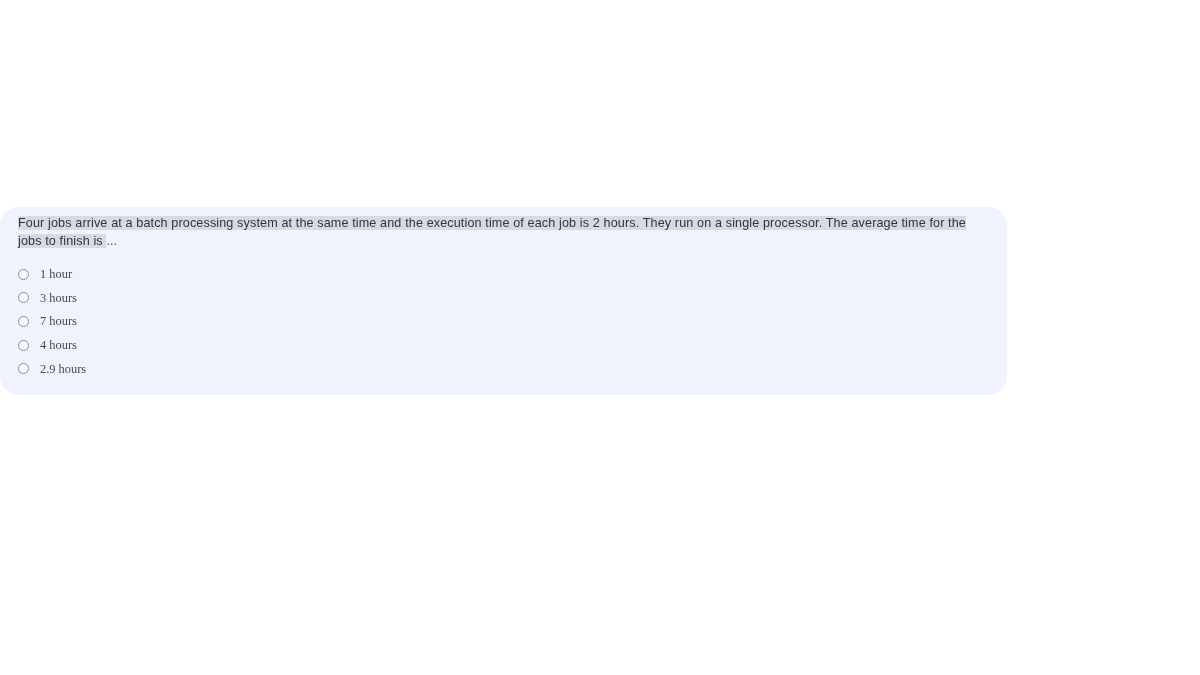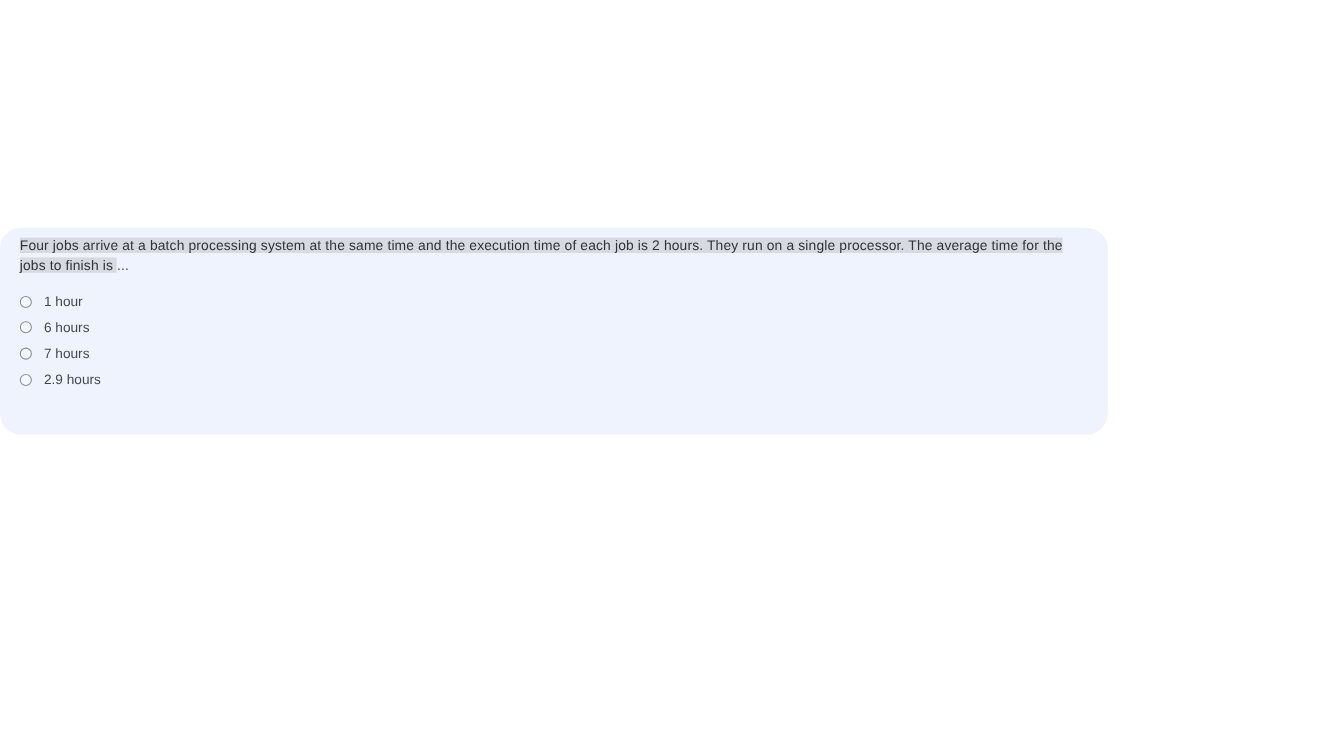--- a/index.html
+++ b/index.html
@@ -75,43 +75,48 @@
     background: #f6f8ff;
     box-sizing: border-box;
     margin-left: 0px;
   }
   .option-label {
     margin-left: 11px;
     font-size: 12.4px;
     line-height: 14px;
     color: #44484e;
     white-space: nowrap;
+    font-family: Liberation Serif, serif;
   }
 </style>
 </head>
 <body>
 
 <div id="page">
 
   <div class="question-card">
 
     <p class="question-text"><span class="sel">Four jobs arrive at a batch processing system at the same time and the execution time of each job is 2 hours. They run on a single processor. The average time for the jobs to finish is </span><span class="tail">...</span></p>
 
     <ul class="options" id="options-list">
         <li class="option-row">
           <span class="radio"></span>
           <span class="option-label">1 hour</span>
         </li>
         <li class="option-row">
           <span class="radio"></span>
-          <span class="option-label">6 hours</span>
+          <span class="option-label">3 hours</span>
         </li>
         <li class="option-row">
           <span class="radio"></span>
           <span class="option-label">7 hours</span>
+        </li>
+        <li class="option-row">
+          <span class="radio"></span>
+          <span class="option-label">4 hours</span>
         </li>
         <li class="option-row">
           <span class="radio"></span>
           <span class="option-label">2.9 hours</span>
         </li>
       </ul>
 
   </div>
 
 </div>

